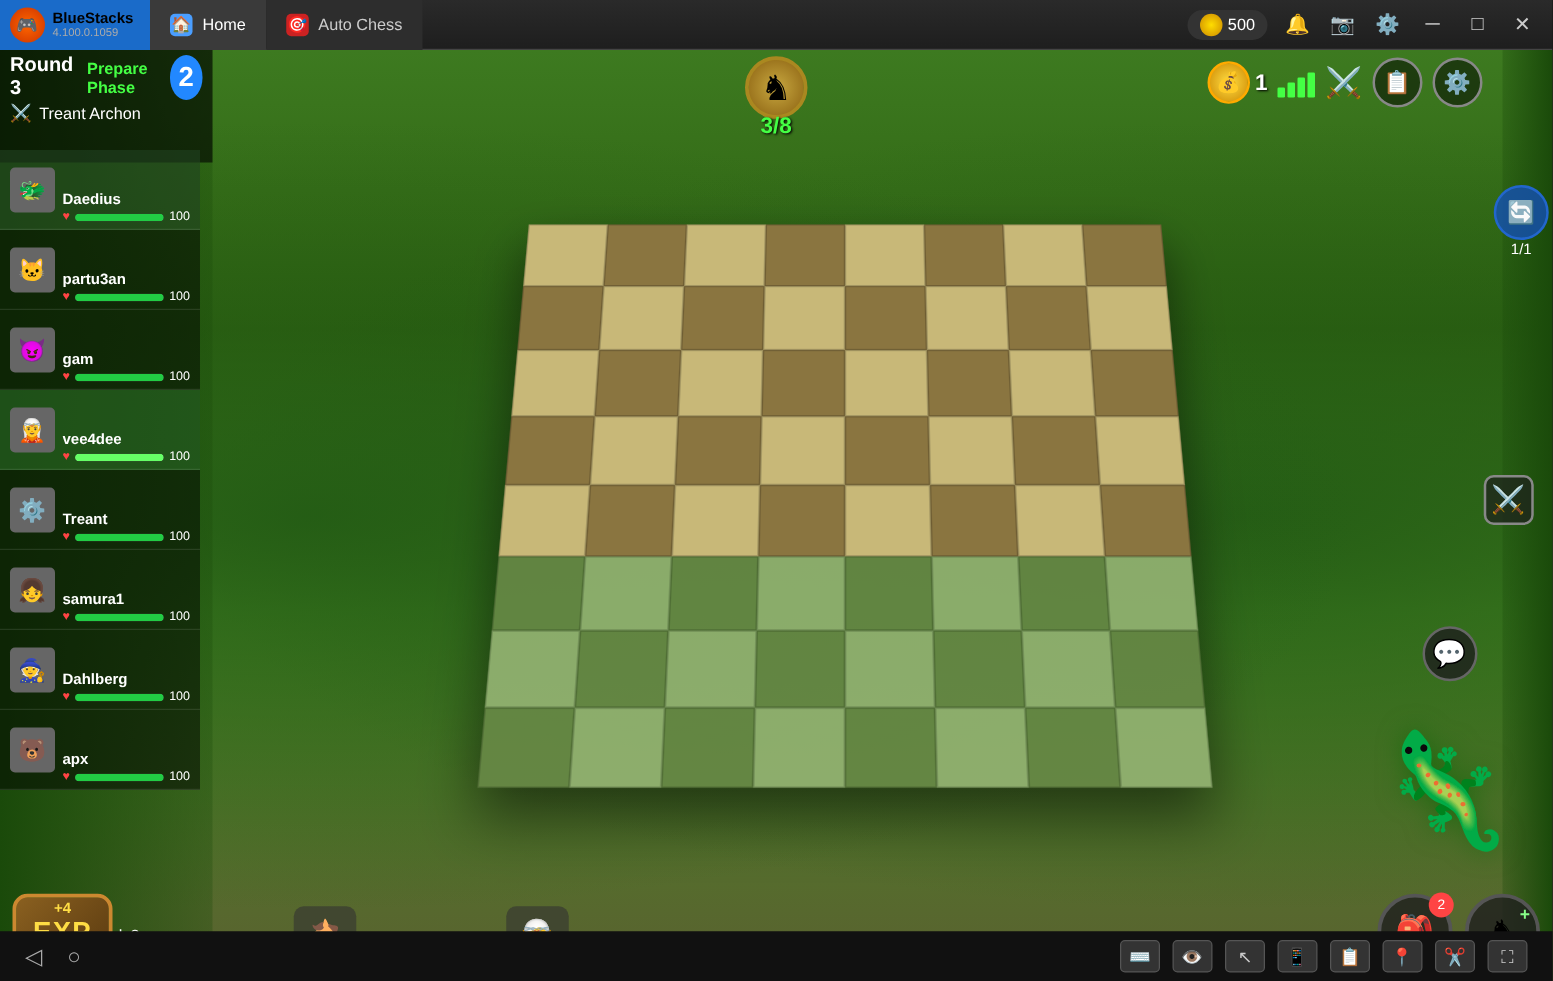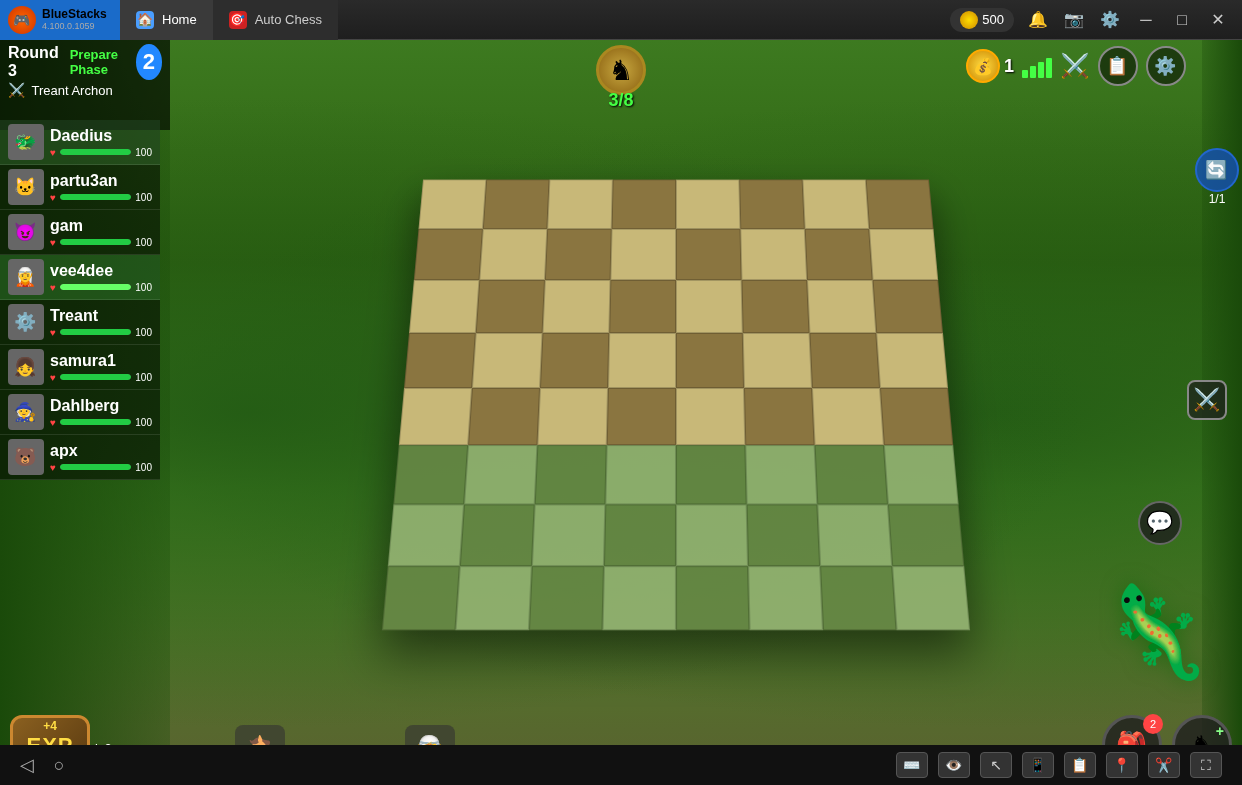--- a/index.html
+++ b/index.html
@@ -216,25 +216,26 @@
       border-radius: 4px;
       background: #666;
       flex-shrink: 0;
       overflow: hidden;
       display: flex; align-items: center; justify-content: center;
       font-size: 18px;
     }
     .player-info { flex: 1; min-width: 0; }
     .player-name {
       color: #fff;
-      font-size: 16px;
+      font-size: 12px;
       font-weight: bold;
       white-space: nowrap;
       overflow: hidden;
       text-overflow: ellipsis;
+      margin-top: 28px;
     }
     .player-hp-bar-container {
       display: flex; align-items: center; gap: 4px; margin-top: 2px;
     }
     .heart-icon { color: #ff4444; font-size: 10px; }
     .hp-bar-bg {
       flex: 1; height: 6px;
       background: #333;
       border-radius: 3px;
       overflow: hidden;

